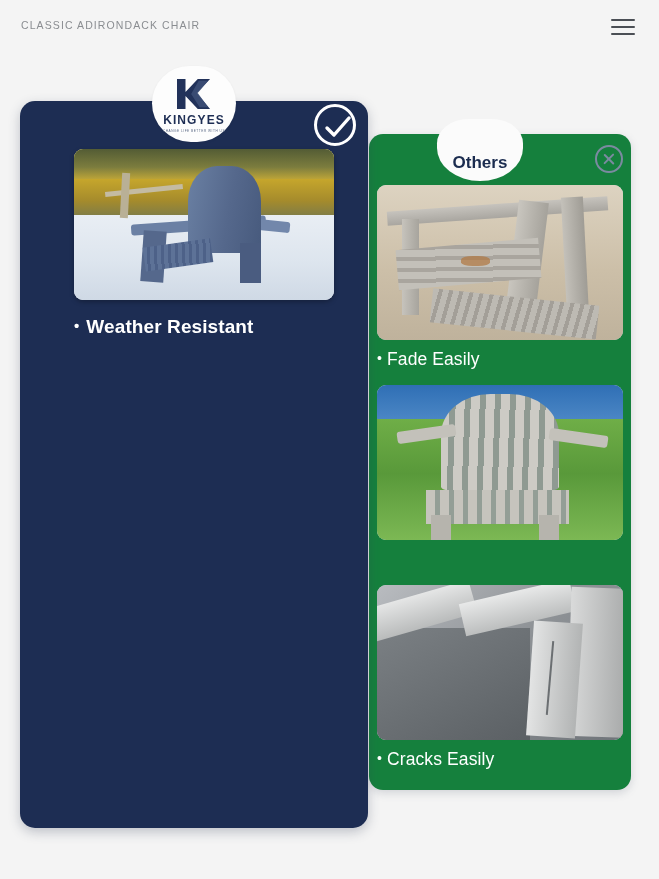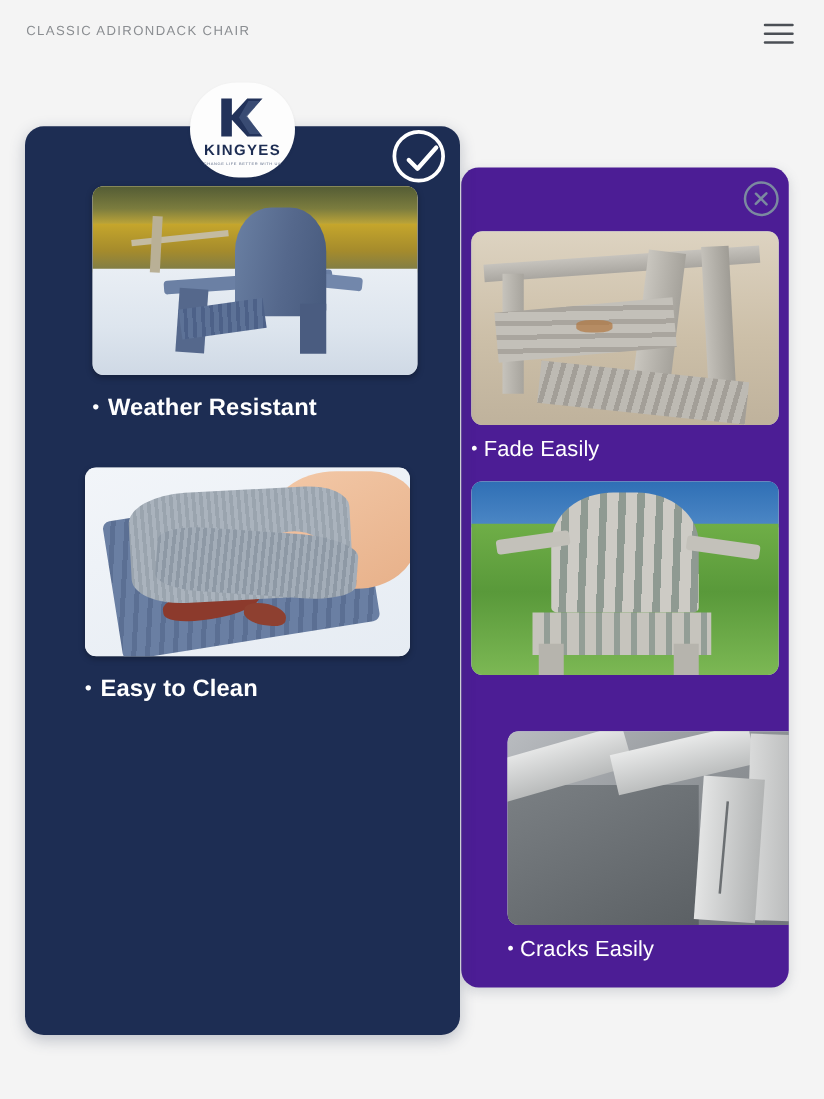--- a/index.html
+++ b/index.html
@@ -23,21 +23,21 @@
     width: 24px; height: 16px; cursor: pointer;
   }
   .menu-icon span {
     display: block; width: 24px; height: 2px; background: #4b4f55; border-radius: 1px;
   }
   .menu-icon span + span { margin-top: 5px; }
 
   
   .others-panel {
     position: absolute; left: 369px; top: 134px; width: 262px; height: 656px;
-    background: #4c1d95; border-radius: 14px;
+    background: #15803d; border-radius: 14px;
     box-shadow: 0 3px 9px rgba(90,100,120,0.22);
     overflow: hidden;
   }
   .others-badge {
     position: absolute; left: 437px; top: 119px;
     width: 86px; height: 62px; background: #fbfbfb;
     border-bottom-left-radius: 60px 46px; border-bottom-right-radius: 60px 46px;
     border-top-left-radius: 44px 34px; border-top-right-radius: 44px 34px;
     display: flex; align-items: flex-end; justify-content: center;
     padding-bottom: 8px;
@@ -252,40 +252,43 @@
           <div class="p5back"></div>
             <div class="p5arm1"></div>
             <div class="p5arm2"></div>
           <div class="p5seat"></div>
             <div class="p5leg"></div>
             <div class="p5leg2"></div>
         </div>
       </div>
     </div>
 
-    <div class="others-item" style="top:451px;margin-left:29px;">
+    <div class="others-item" style="top:451px;">
       <div class="others-photo">
         <div class="ph">
           <div class="p6bg"></div>
             <div class="p6dark"></div>
           <div class="p6s1"></div>
             <div class="p6s2"></div>
           <div class="p6s4"></div>
             <div class="p6s3"></div>
             <div class="p6crack"></div>
         </div>
       </div>
       <div class="others-label">
         <span class="dot">•</span><span>Cracks Easily</span>
       </div>
     </div>
   </div>
 
   <div class="close-icon"></div>
 
+  <div class="others-badge">
+    <span class="others-badge-label">Others</span>
+  </div>
 
   <div class="main-panel">
 
     <div class="main-item" style="top:48px;padding-left:6px;">
       <div class="main-photo">
         <div class="ph">
           <div class="snow-sky"></div>
             <div class="snow-trees"></div>
             <div class="snow-ground"></div>
           <div class="snow-rail2"></div>
@@ -296,37 +299,20 @@
           <div class="cb5"></div>
             <div class="cb6"></div>
             <div class="cb4"></div>
         </div>
       </div>
       <div class="main-label">
         <span class="dot">•</span><span>Weather Resistant</span>
       </div>
     </div>
 
-    <div class="main-item" style="top:273px;">
-      <div class="main-photo">
-        <div class="ph">
-          <div class="p2bg"></div>
-            <div class="p2chair"></div>
-          <div class="p2spill1"></div>
-            <div class="p2spill2"></div>
-          <div class="p2hand"></div>
-            <div class="p2towel"></div>
-          <div class="p2finger"></div>
-            <div class="p2towel2"></div>
-        </div>
-      </div>
-      <div class="main-label">
-        <span class="dot">•</span><span>Easy to Clean</span>
-      </div>
-    </div>
 
   </div>
 
   <div class="check-icon">
     <svg width="28" height="26" viewBox="0 0 28 26">
       <path d="M3 13 L10 20 L25 3" fill="none" stroke="#ffffff" stroke-width="3.4" stroke-linecap="round" stroke-linejoin="round"></path>
     </svg>
   </div>
 
   <div class="logo-badge">

